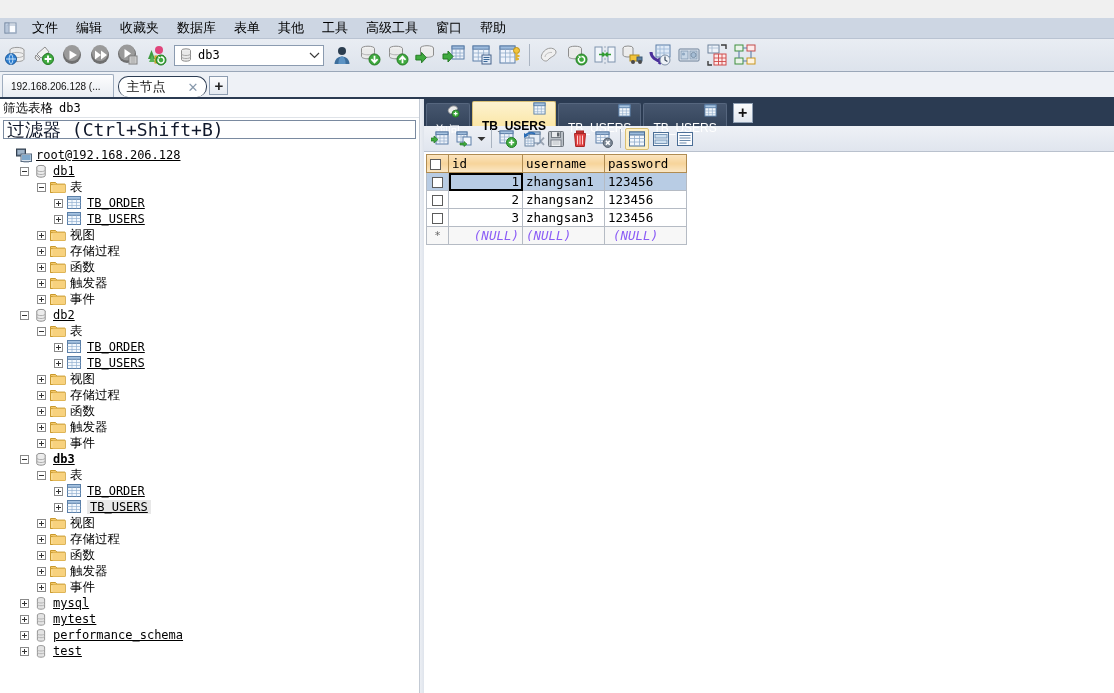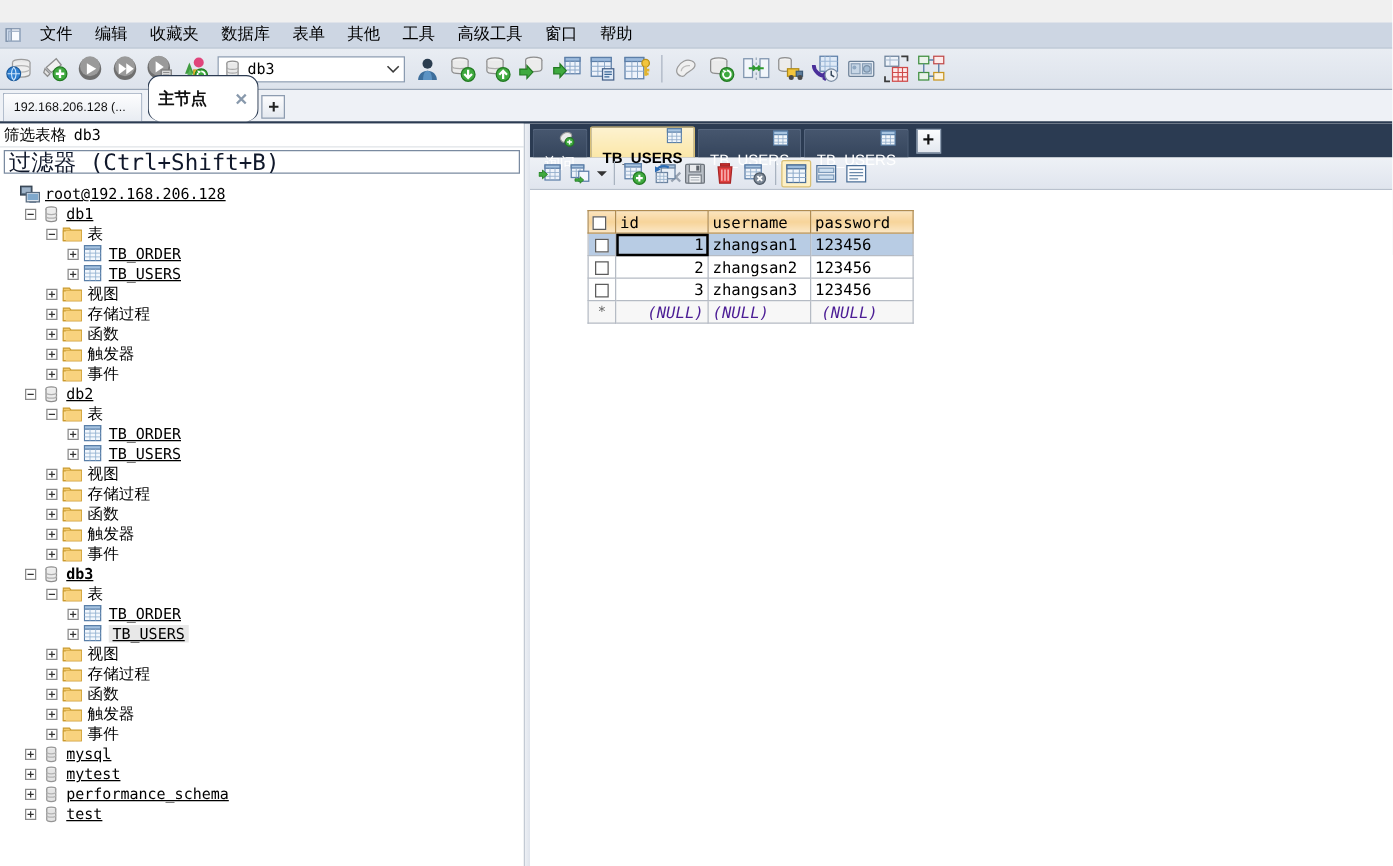--- a/index.html
+++ b/index.html
@@ -82,22 +82,22 @@
   }
   .conntab {
     height: 23px; display:flex; align-items:center; padding: 0 8px;
     background: linear-gradient(to bottom,#fdfdfe 0%,#e8ecf2 100%);
     border: 1px solid #9fadbf; border-bottom: none;
     margin-right: 2px; margin-left: 2px;
     font-size: 10px; color: #111; white-space: nowrap;
     border-radius: 2px 2px 0 0;
   }
   .conntab.active {
-    height: 37px; background: #ffffff; border-color:#2b3b52;
-    font-family: "DejaVu Sans","Liberation Sans",sans-serif; font-weight: bold; font-size: 13px; border-radius: 10px;
+    height: 21px; background: #ffffff; border-color:#2b3b52;
+    font-family: "DejaVu Sans","Liberation Sans",sans-serif; font-weight: normal; font-size: 13px; border-radius: 10px;
   }
   .conntab .tabname { padding-right: 4px; }
   .conntab .tabclose {
     color: #8899ac; font-size: 13px; margin-left: 18px; font-family:"Liberation Sans",sans-serif;
   }
   .conn-add {
     width: 19px; height: 19px; margin-bottom: 2px;
     background: linear-gradient(to bottom,#fcfcfd,#e4e9f0);
     border: 1px solid #8d9cb0; display:flex;align-items:center;justify-content:center;
     font-size: 15px; font-weight: bold; color:#222; line-height:1;
@@ -190,21 +190,21 @@
   }
   .gt-btn {
     width: 24px; height: 22px; display:flex;align-items:center;justify-content:center;
     border:1px solid transparent; border-radius:2px; flex:0 0 auto;
   }
   .gt-btn.pressed { background:#fdf0c6; border-color:#d9bf74; }
   .gt-sep { width:1px; height:19px; background:#a9b3c0; margin:0 4px; flex:0 0 auto; }
   .gt-caret { width: 11px; height:22px; display:flex;align-items:center;justify-content:center;flex:0 0 auto; }
 
   
-  .gridwrap { padding: 16px 0 0 2px; margin-left: 44px; }
+  .gridwrap { padding: 2px 0 0 2px; }
   table.grid { border-collapse: collapse; table-layout: fixed; }
   table.grid td, table.grid th {
     border: 1px solid #b5bbc4; padding: 0 3px; height: 18px;
     font-family:"DejaVu Sans Mono","Liberation Mono",monospace; font-size: 12.5px;
     overflow:hidden; white-space:nowrap; background:#fff;
   }
   table.grid th {
     background: linear-gradient(to bottom,#fbe3bc 0%, #f7d49a 48%, #fbe8c8 100%);
     font-weight: normal; text-align: left; color:#000; border-color:#b08c52;
   }
@@ -213,21 +213,21 @@
     border-color:#b5a070; text-align:center; padding:0;
   }
   td.selcol { background: linear-gradient(to bottom,#f7ead3,#f0dcb2); }
   .cbox {
     width: 11px; height: 11px; border: 1px solid #5c5c5c; background:#fff;
     display:inline-block; vertical-align: middle;
   }
   td.numcell { text-align: right; }
   tr.rowsel td { background: #b8cce4; }
   td.focuscell { outline: 2px solid #000; outline-offset: -2px; }
-  tr.newrow td { color:#4c1d95; font-style: italic; background:#f7f7f7; }
+  tr.newrow td { color:#8b5cf6; font-style: italic; background:#f7f7f7; }
   tr.newrow td.selcol { font-style: normal; color:#666; font-size:11px; }
   tr.newrow td.nullcell { text-align: right; }
   tr.newrow td.nullcell2 { text-align: left; }
   tr.newrow td.nullcell3 { text-align: left; padding-left:8px; }
   td.c-id { width: 74px; }
   td.c-user { width: 82px; }
   td.c-pass { width: 82px; }
 </style>
 </head>
 <body>

